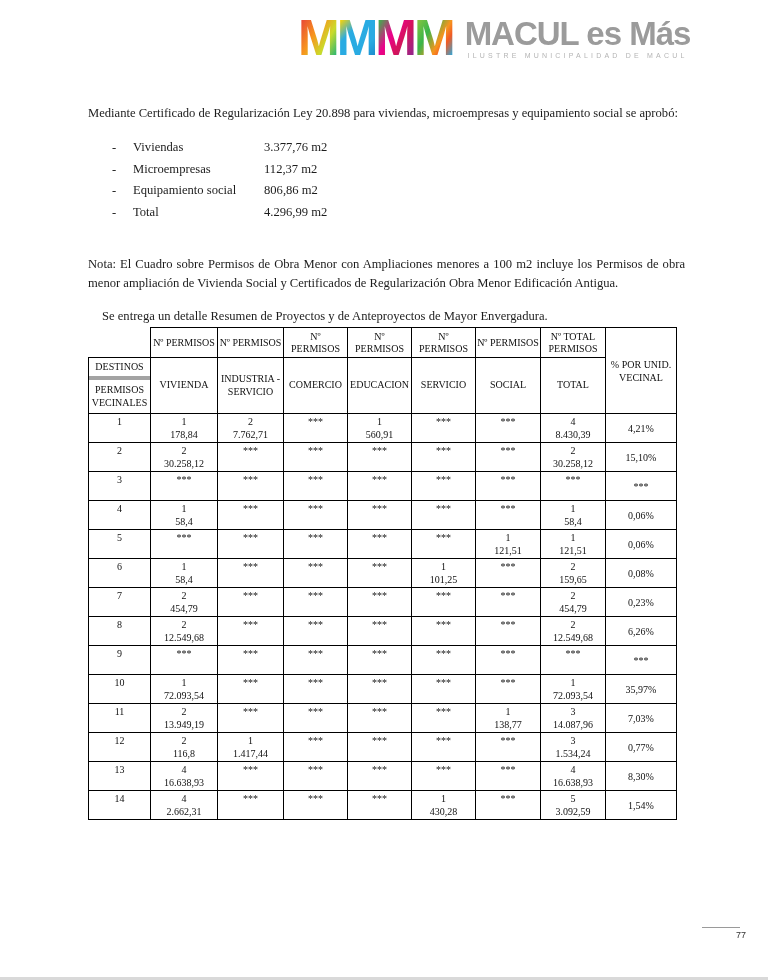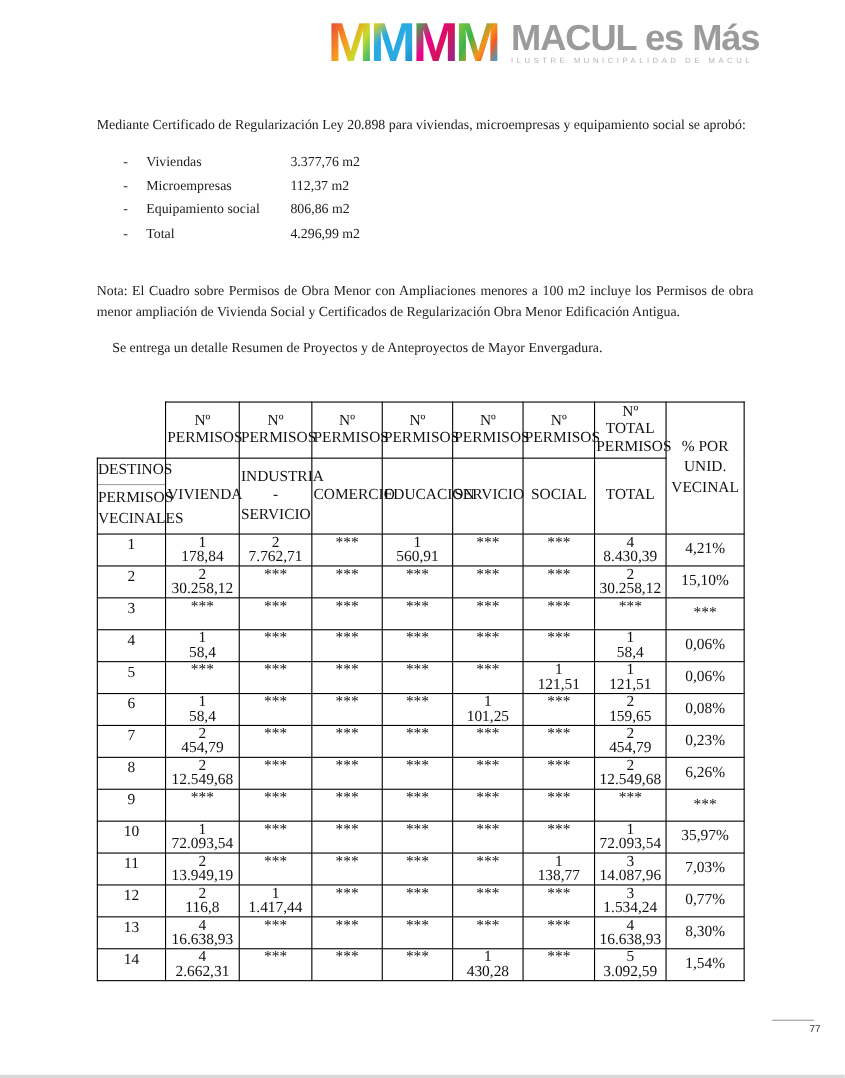--- a/index.html
+++ b/index.html
@@ -6,41 +6,41 @@
   html,body { background:#ffffff; }
   .page {
     position:relative; width:768px; height:980px; background:#ffffff;
     font-family:"Liberation Sans", sans-serif; color:#1c1c1c; overflow:hidden;
     box-shadow: inset 0 -3px 0 #d9d9d9;
   }
   
   .logo-row { position:absolute; top:18px; left:298px; display:flex; align-items:flex-start; gap:12px; }
   .monogram { display:flex; font-weight:900; font-size:50px; line-height:0.82; letter-spacing:-3px; }
   .monogram span { -webkit-background-clip:text; background-clip:text; color:transparent; }
-  .logo-text { display:flex; flex-direction:column; }
+  .logo-text { display:flex; flex-direction:column;align-items:center; }
   .logo-title { color:#9b9b9b; font-weight:bold; font-size:33px; line-height:0.95; letter-spacing:-1px; white-space:nowrap; }
   .logo-subtitle { color:#b4b4b4; font-size:7px; letter-spacing:3.2px; margin-top:3px; white-space:nowrap; }
   
   .content { position:absolute; left:88px; top:104px; width:597px;font-family:Liberation Serif, serif; }
   .para { font-size:12.6px; line-height:1.58; text-align:justify; }
   .summary-list { margin:13px 0 0 24px; }
   .summary-item { display:flex; font-size:12.6px; line-height:1.72; }
   .summary-dash { width:21px; }
   .summary-label { width:131px; }
   .nota { margin-top:31px; }
   .detail { margin-top:13px; text-align:left;margin-left:14px; }
   
-  .permits-table { margin-top:38px; border-collapse:collapse; table-layout:fixed; width:588px;
-                   font-size:14px; color:#111; }
+  .permits-table { border-collapse:collapse; table-layout:fixed; width:588px;
+                   font-size:10px; color:#111; }
   .permits-table td, .permits-table th { border:1px solid #000; font-weight:normal; text-align:center; padding:1px 1px; }
   .corner-empty { border:none !important; }
   .hdr1 { height:30px; vertical-align:middle; line-height:1.15; }
   .hdr2 { height:43px; vertical-align:middle; line-height:1.25; }
   .corner-cell { padding:0 !important; vertical-align:middle; }
-  .corner-top { border-bottom:1px solid #a3a3a3; padding:3px 0 4px; }
+  .corner-top { border-bottom:4px solid #a3a3a3; padding:3px 0 4px; }
   .corner-bottom { padding:3px 0 4px; line-height:1.3; }
   .pct-header { vertical-align:middle; line-height:1.3; }
   .permits-table tbody td { height:29px; vertical-align:top; }
   .permits-table tbody td div { line-height:13px; }
   .uv-cell { padding-top:2px !important; }
   .pct-cell { vertical-align:middle !important; }
   
   .footer-rule { position:absolute; right:28px; bottom:52px; width:38px; border-top:1px solid #9a9a9a; }
   .footer-page { position:absolute; right:22px; bottom:40px; font-size:9px; color:#333; }
 </style>

